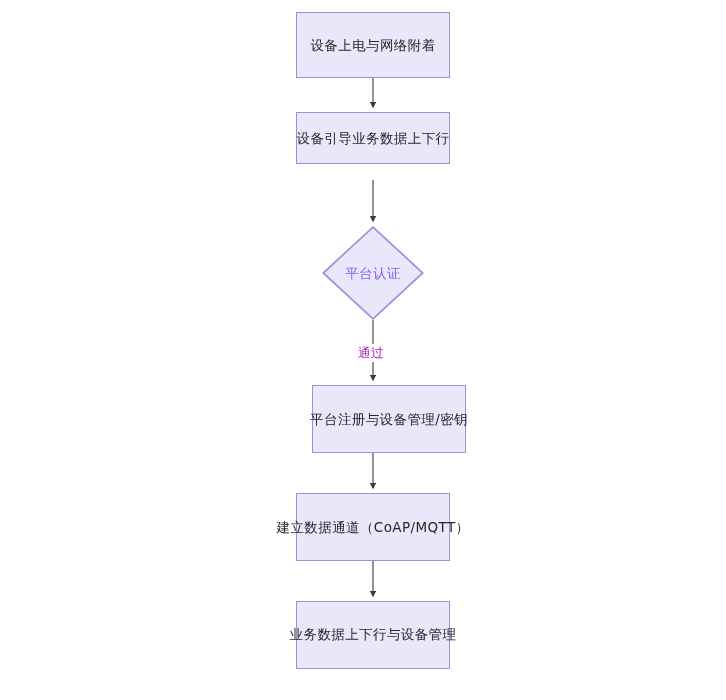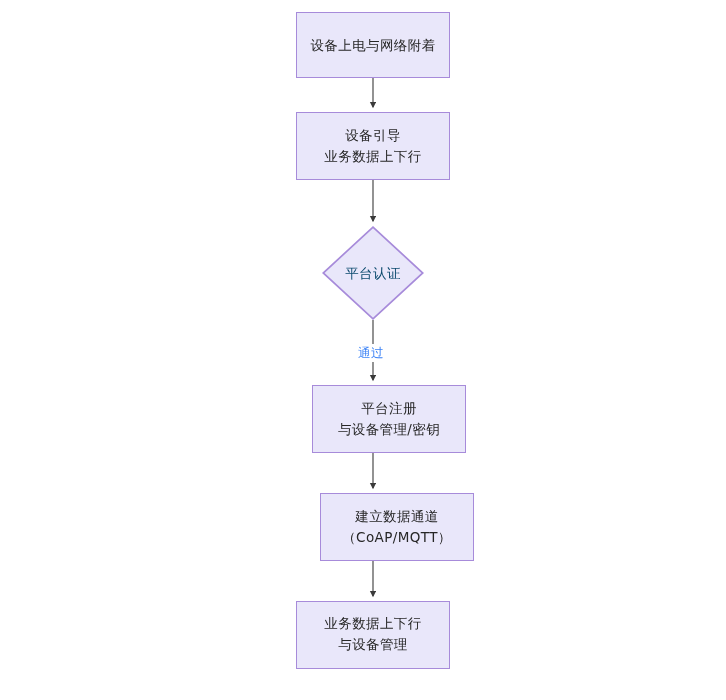--- a/index.html
+++ b/index.html
@@ -23,21 +23,21 @@
     top: 0;
     width: 726px;
     height: 700px;
   }
   .node-box {
     position: absolute;
     box-sizing: border-box;
     background: #e9e7fa;
     border: 1.4px solid #a78bda;
     display: flex;
-    flex-direction: column;
+    flex-direction: row;
     align-items: center;
     justify-content: center;
     color: #262626;
     font-size: 13.5px;
     line-height: 1.55;
     letter-spacing: 0.4px;
     text-align: center;
     white-space: nowrap;
     user-select: none;
   }
@@ -53,31 +53,31 @@
   .decision-shape {
     position: absolute;
     left: 0;
     top: 0;
     width: 100%;
     height: 100%;
   }
   .decision-label {
     position: relative;
     z-index: 2;
-    color: #0c4a6e;
+    color: #8b5cf6;
     font-size: 13.5px;
     letter-spacing: 0.4px;
     line-height: 1.55;
     white-space: nowrap;
     user-select: none;
   }
   .edge-label {
     position: absolute;
     background: #ffffff;
-    color: #3b82f6;
+    color: #a21caf;
     font-size: 12.5px;
     letter-spacing: 0.4px;
     line-height: 1.3;
     padding: 1px 3px;
     white-space: nowrap;
     user-select: none;
     z-index: 3;
   }
 </style>
 </head>
@@ -100,40 +100,40 @@
 
     <line x1="373" y1="453" x2="373" y2="488" stroke="#3a3a3a" stroke-width="1.1" marker-end="url(#arrowhead)"></line>
 
     <line x1="373" y1="561" x2="373" y2="596" stroke="#3a3a3a" stroke-width="1.1" marker-end="url(#arrowhead)"></line>
   </svg>
 
   <div class="node-box" style="left:296px; top:12px; width:154px; height:66px;">
     <span class="node-line">设备上电与网络附着</span>
   </div>
 
-  <div class="node-box" style="left:296px; top:112px; width:154px; height:68px;align-items:center;">
+  <div class="node-box" style="left:296px; top:112px; width:154px; height:52px;align-items:center;">
     <span class="node-line">设备引导</span>
     <span class="node-line">业务数据上下行</span>
   </div>
 
   <div class="decision-wrap" style="left:322px; top:226px; width:102px; height:94px;">
     <svg class="decision-shape" viewBox="0 0 102 94" preserveAspectRatio="none" xmlns="http://www.w3.org/2000/svg">
       <polygon points="51,1.2 100.8,47 51,92.8 1.2,47" fill="#e9e7fa" stroke="#a78bda" stroke-width="1.7"></polygon>
     </svg>
     <span class="decision-label">平台认证</span>
   </div>
 
   <div class="edge-label" style="left:355px; top:344px;">通过</div>
 
   <div class="node-box" style="left:312px; top:385px; width:154px; height:68px;">
     <span class="node-line">平台注册</span>
     <span class="node-line">与设备管理/密钥</span>
   </div>
 
-  <div class="node-box" style="left:296px; top:493px; width:154px; height:68px;margin-left:24px;">
+  <div class="node-box" style="left:296px; top:493px; width:154px; height:68px;">
     <span class="node-line">建立数据通道</span>
     <span class="node-line">（CoAP/MQTT）</span>
   </div>
 
   <div class="node-box" style="left:296px; top:601px; width:154px; height:68px;font-family:Liberation Serif, serif;">
     <span class="node-line">业务数据上下行</span>
     <span class="node-line">与设备管理</span>
   </div>
 
 </div>

